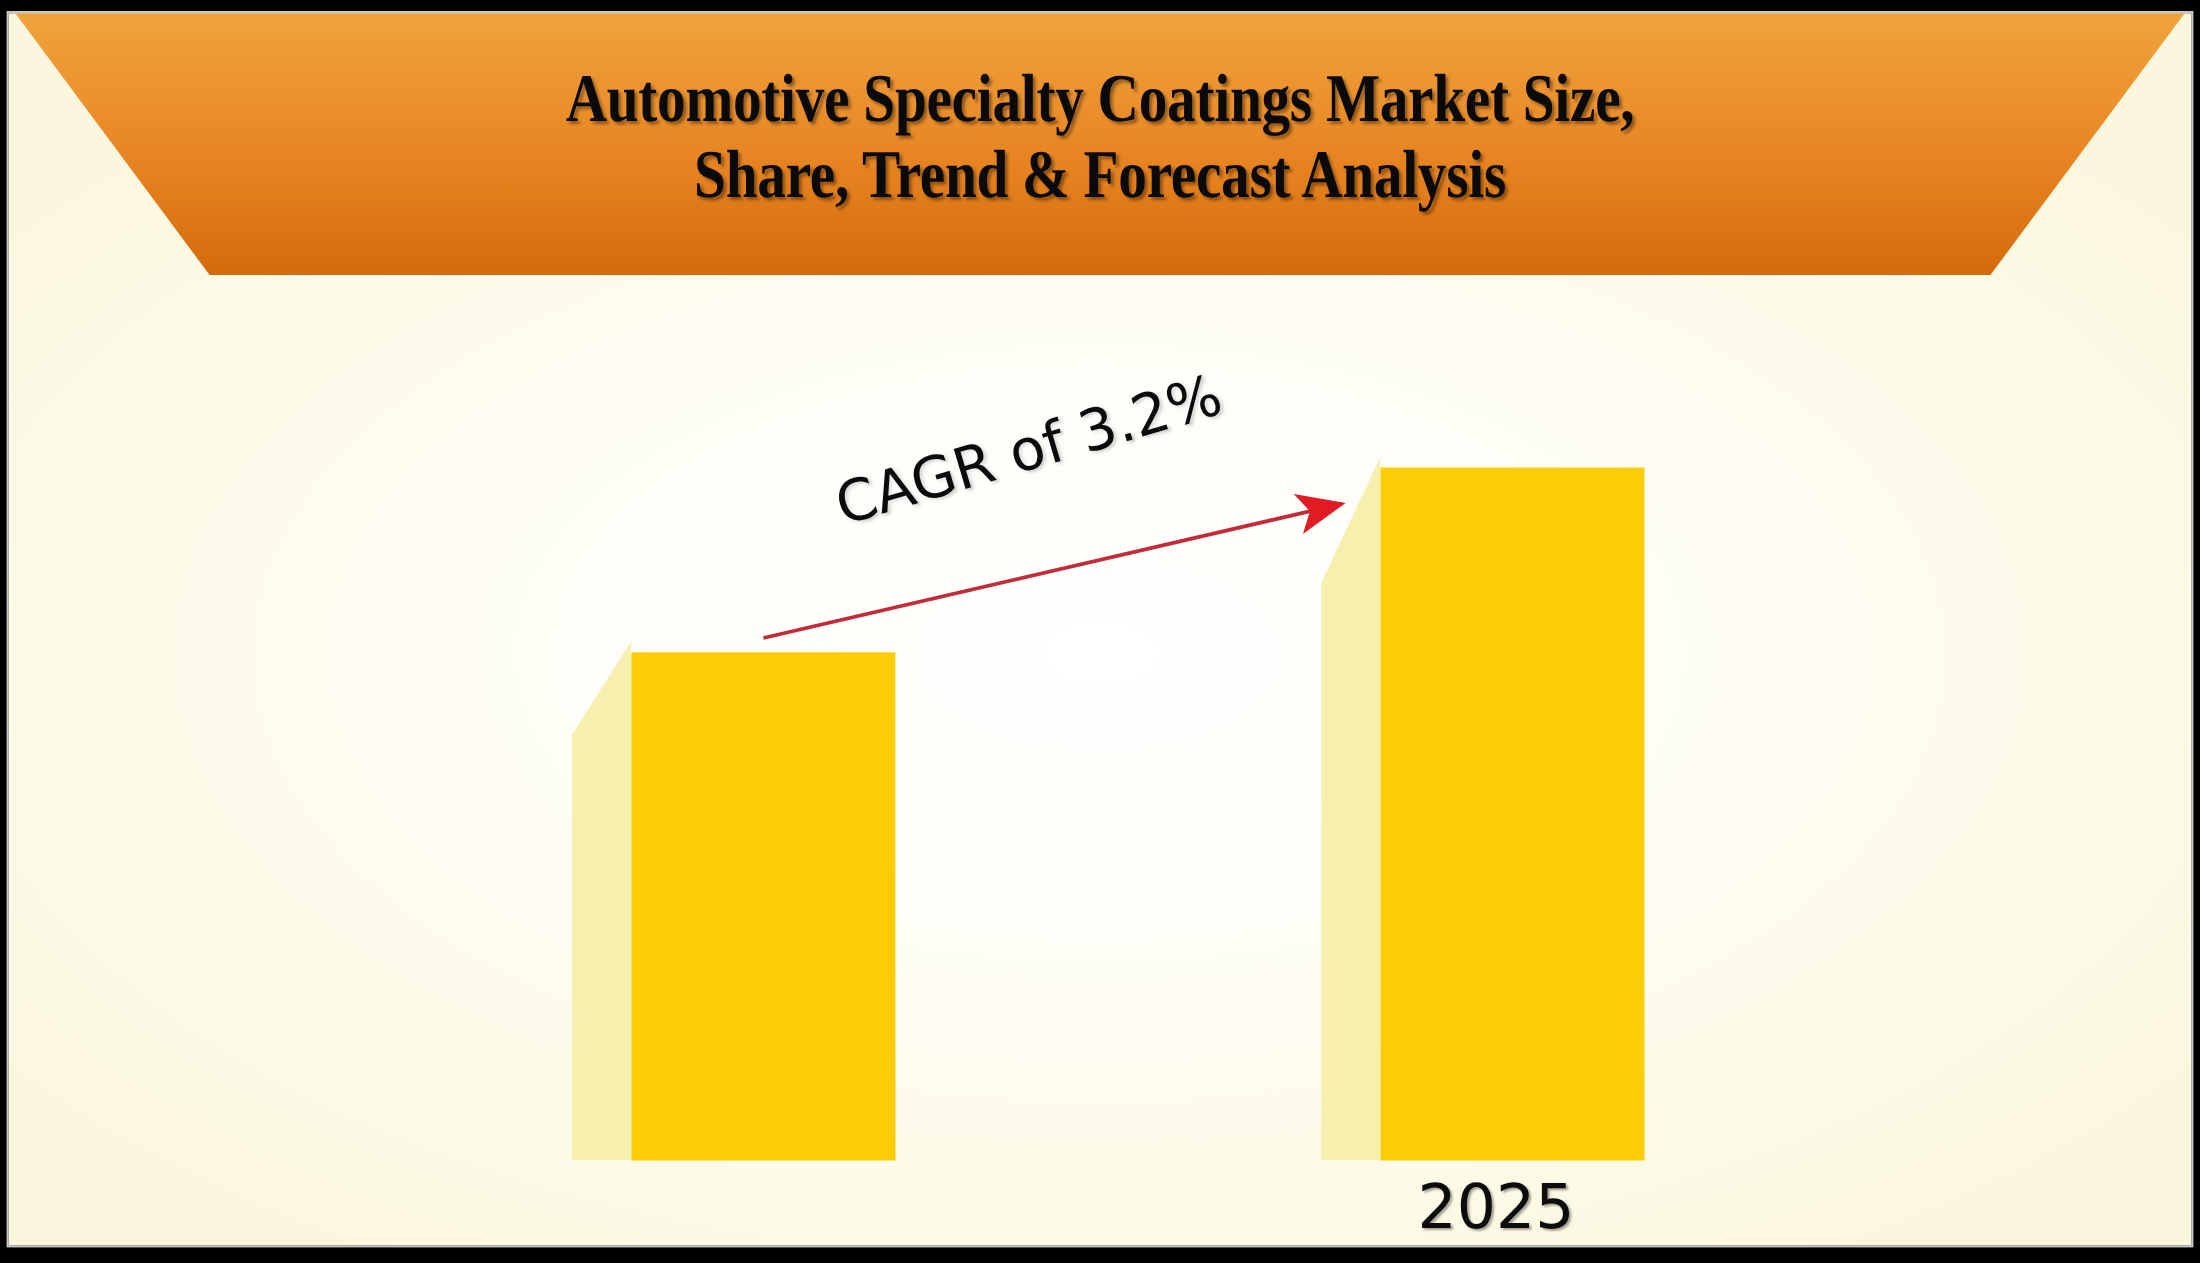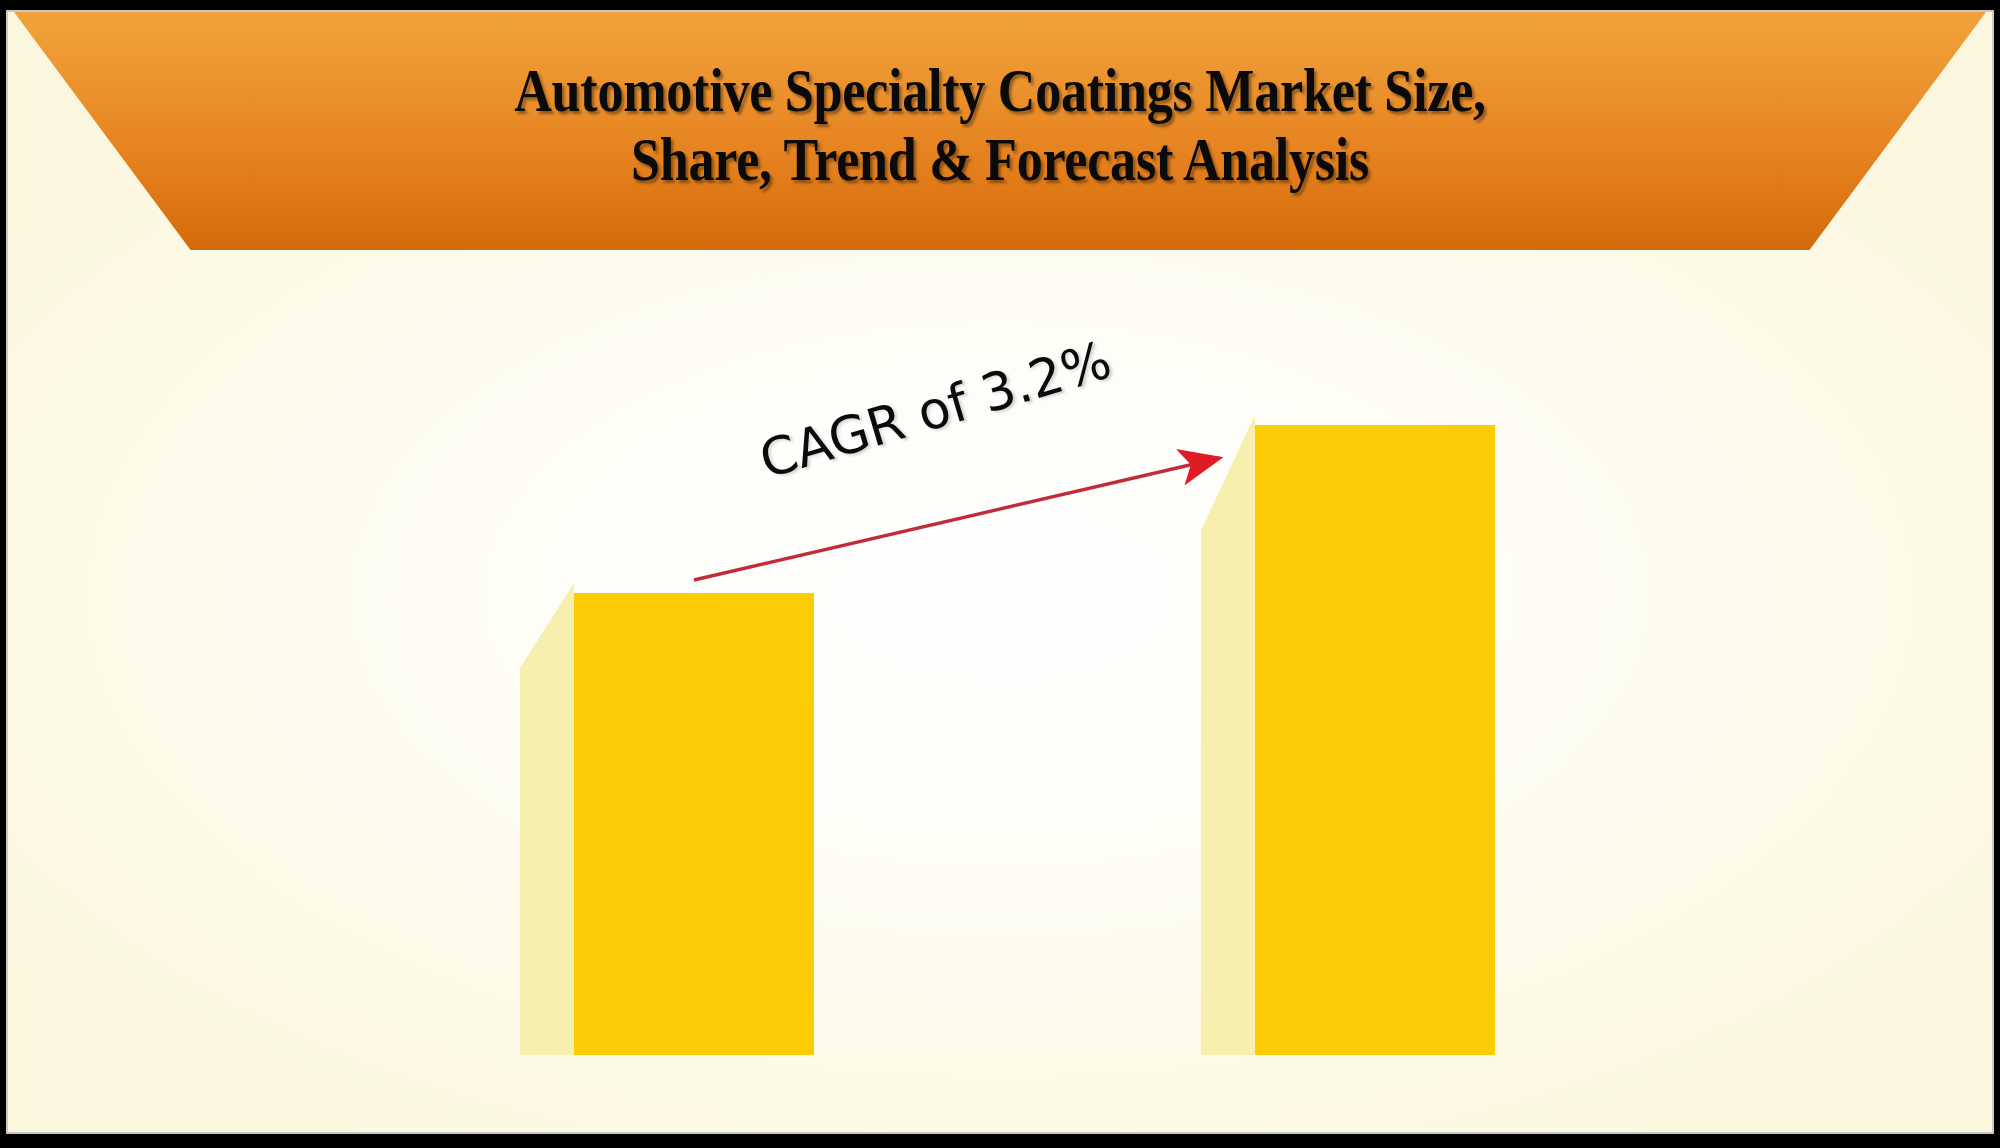--- a/index.html
+++ b/index.html
@@ -157,20 +157,21 @@
         <div class="bar-side" style="height:472px;"></div>
         <div class="bar-front" style="height:462px;"></div>
       </div>
 
       <div class="bar" style="left:1193px; bottom:81px; width:294px; height:640px;">
         <div class="bar-side" style="height:640px;"></div>
         <div class="bar-front" style="height:630px;"></div>
       </div>
 
 
+      <div class="cat-label" style="left:1222px; top:815px; width:260px;">2025</div>
 
       <svg class="arrow-svg" viewBox="0 0 1984 886">
         <defs>
           <marker id="arrowhead" markerWidth="13" markerHeight="11" refX="12" refY="5.5" orient="auto" markerUnits="strokeWidth">
             <path d="M 0 0 L 13 5.5 L 0 11 L 3.2 5.5 Z" fill="#E01B24"></path>
           </marker>
         </defs>
         <line x1="686" y1="330" x2="1212" y2="208" stroke="#C42B3A" stroke-width="3.4" marker-end="url(#arrowhead)"></line>
       </svg>
 

